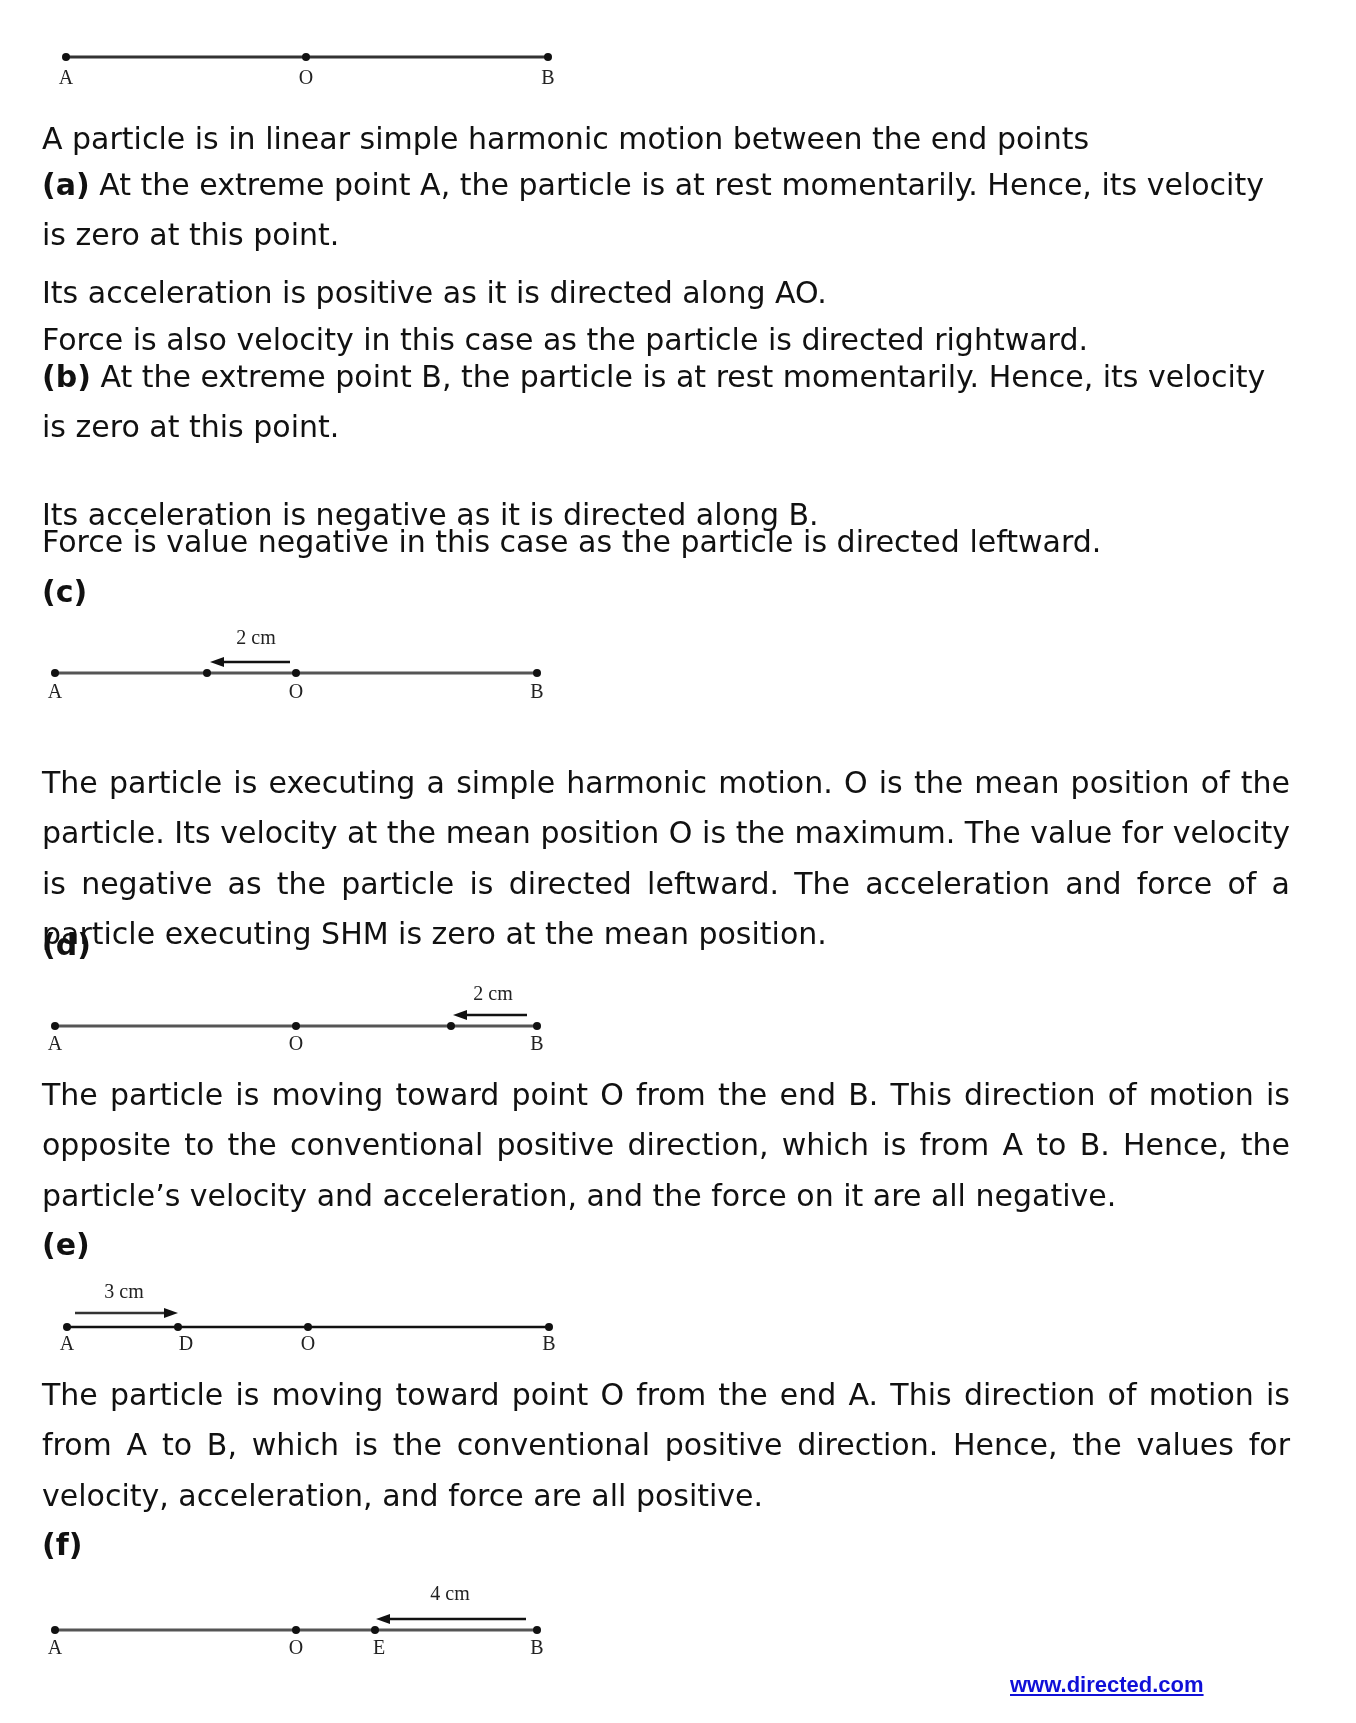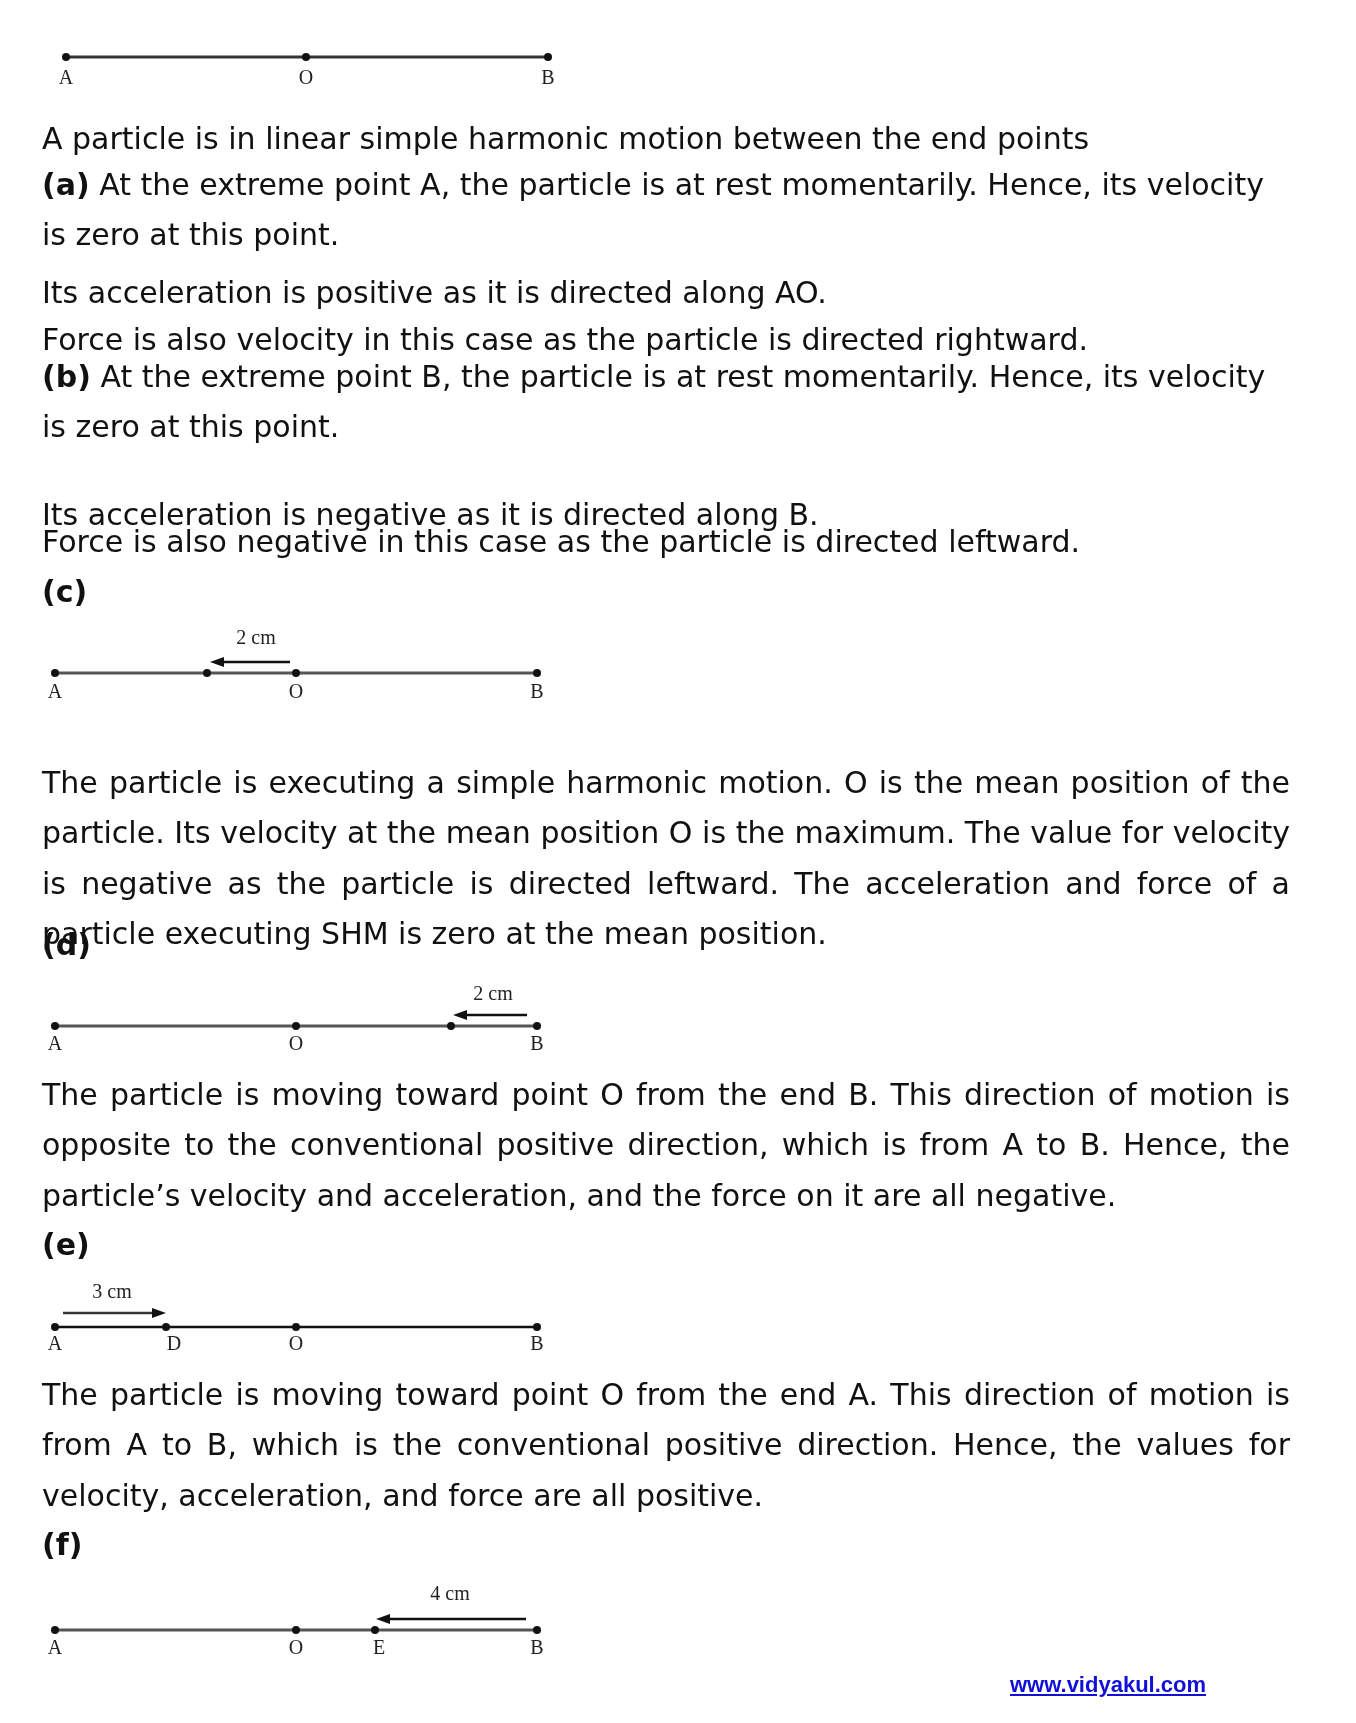--- a/index.html
+++ b/index.html
@@ -30,21 +30,21 @@
 </div>
 
 <p class="para" style="top:114px;">A particle is in linear simple harmonic motion between the end points</p>
 
 <p class="para" style="top:160px;"><span class="b">(a)</span><span> At the extreme point A, the particle is at rest momentarily. Hence, its velocity is zero at this point.</span></p>
 <p class="para" style="top:268px;">Its acceleration is positive as it is directed along AO.</p>
 <p class="para" style="top:315px;">Force is also velocity in this case as the particle is directed rightward.</p>
 
 <p class="para" style="top:352px;"><span class="b">(b)</span><span> At the extreme point B, the particle is at rest momentarily. Hence, its velocity is zero at this point.</span></p>
 <p class="para" style="top:490px;">Its acceleration is negative as it is directed along B.</p>
-<p class="para" style="top:517px;">Force is also negative in this case as the particle is directed leftward.</p>
+<p class="para" style="top:517px;">Force is value negative in this case as the particle is directed leftward.</p>
 
 <p class="para b" style="top:567px;">(c)</p>
 
 <div class="diagram" style="top:620px;">
   <svg width="600" height="80">
     <text class="lbl" x="256" y="24" text-anchor="middle">2 cm</text>
     <line x1="290" y1="42" x2="222" y2="42" stroke="#111" stroke-width="2.5"></line>
     <polygon points="210,42 224,37 224,47" fill="#111"></polygon>
     <line x1="55" y1="53" x2="537" y2="53" stroke="#555" stroke-width="3"></line>
     <circle cx="55" cy="53" r="4" fill="#111"></circle>
@@ -74,21 +74,21 @@
     <text class="lbl" x="55" y="80" text-anchor="middle">A</text>
     <text class="lbl" x="296" y="80" text-anchor="middle">O</text>
     <text class="lbl" x="537" y="80" text-anchor="middle">B</text>
   </svg>
 </div>
 
 <p class="para justify" style="top:1070px;">The particle is moving toward point O from the end B. This direction of motion is opposite to the conventional positive direction, which is from A to B. Hence, the particle’s velocity and acceleration, and the force on it are all negative.</p>
 
 <p class="para b" style="top:1220px;">(e)</p>
 
-<div class="diagram" style="top:1270px;">
+<div class="diagram" style="top:1270px;padding-left:12px;">
   <svg width="600" height="80">
     <text class="lbl" x="112" y="28" text-anchor="middle">3 cm</text>
     <line x1="63" y1="43" x2="152" y2="43" stroke="#333" stroke-width="2.5"></line>
     <polygon points="166,43 152,38 152,48" fill="#111"></polygon>
     <line x1="55" y1="57" x2="537" y2="57" stroke="#111" stroke-width="2.5"></line>
     <circle cx="55" cy="57" r="4" fill="#111"></circle>
     <circle cx="166" cy="57" r="4" fill="#111"></circle>
     <circle cx="296" cy="57" r="4" fill="#111"></circle>
     <circle cx="537" cy="57" r="4" fill="#111"></circle>
     <text class="lbl" x="55" y="80" text-anchor="middle">A</text>
@@ -112,13 +112,13 @@
     <circle cx="296" cy="60" r="4" fill="#111"></circle>
     <circle cx="375" cy="60" r="4" fill="#111"></circle>
     <circle cx="537" cy="60" r="4" fill="#111"></circle>
     <text class="lbl" x="55" y="84" text-anchor="middle">A</text>
     <text class="lbl" x="296" y="84" text-anchor="middle">O</text>
     <text class="lbl" x="379" y="84" text-anchor="middle">E</text>
     <text class="lbl" x="537" y="84" text-anchor="middle">B</text>
   </svg>
 </div>
 
-<a class="footer">www.vidyakul.com</a>
+<a class="footer">www.directed.com</a>
 
 </body></html>

